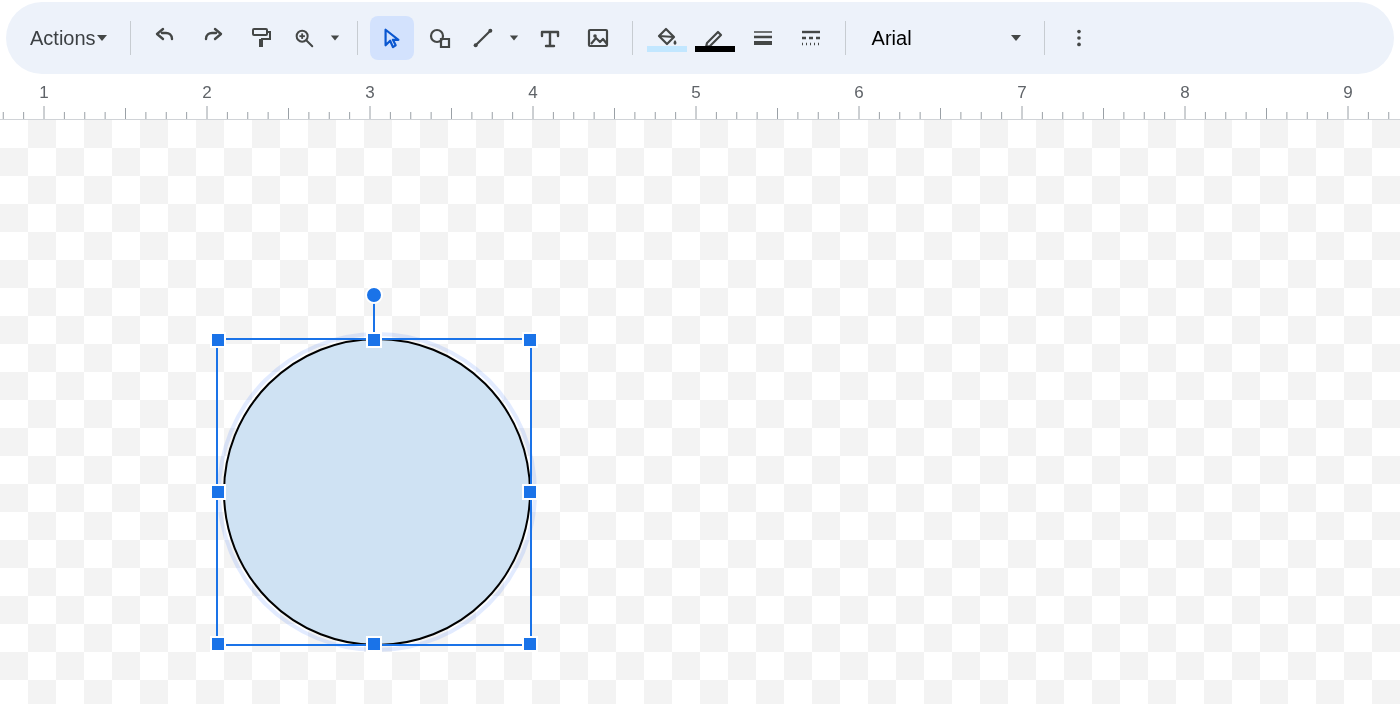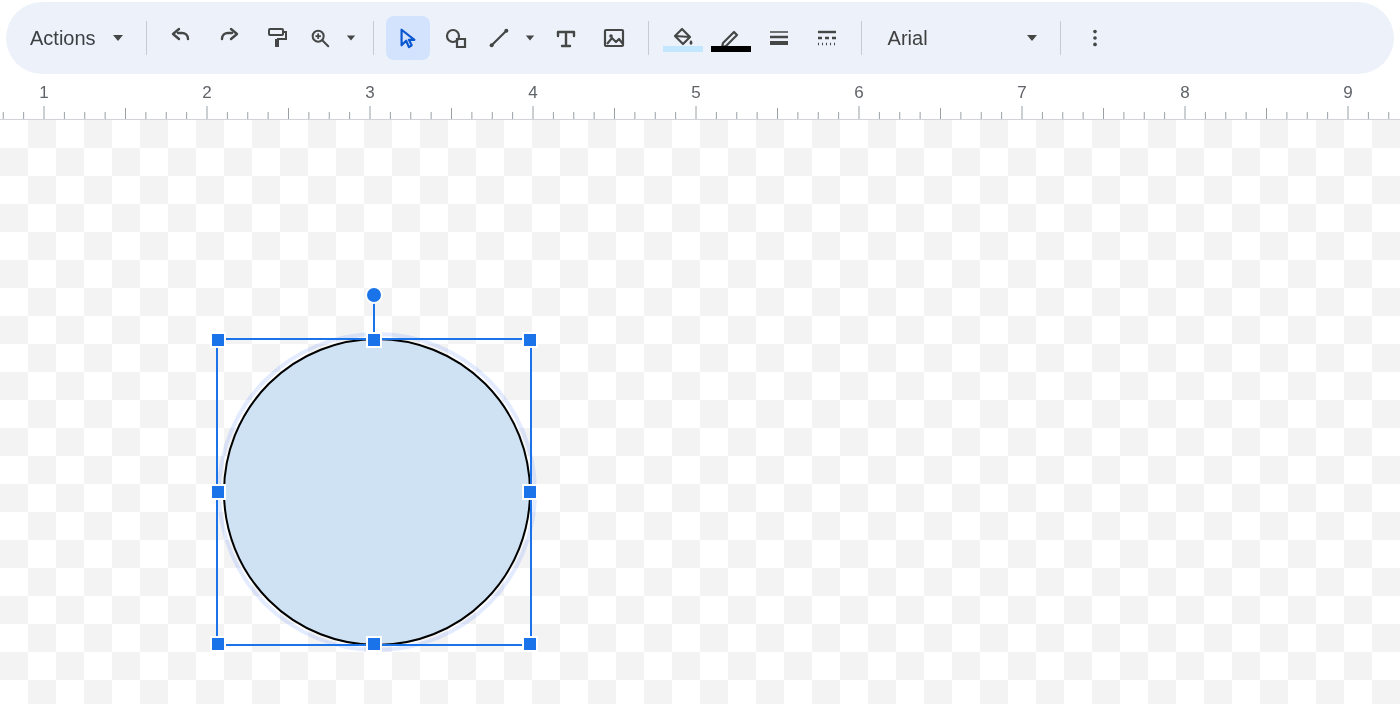--- a/index.html
+++ b/index.html
@@ -21,21 +21,21 @@
     background: #edf2fa;
     border-radius: 36px;
     display: flex;
     align-items: center;
     padding: 0 14px;
     box-sizing: border-box;
   }
   .actions-btn {
     display: flex;
     align-items: center;
-    gap: 16px;
+    gap: 0;
     font-size: 20px;
     color: #3c4043;
     padding: 6px 10px;
     border-radius: 6px;
     cursor: pointer;
   }
   .tb-sep {
     width: 1px;
     height: 34px;
     background: #c7ccd1;
@@ -66,21 +66,21 @@
     width: 20px; height: 44px; cursor:pointer; color:#444746;
   }
   .font-picker {
     display: flex;
     align-items: center;
     justify-content: space-between;
     width: 150px;
     height: 40px;
     padding: 0 10px 0 14px;
     font-size: 20px;
-    color: #404040;
+    color: #000000;
     cursor: pointer;
     border-radius: 6px;
   }
 
   
   .fill-underline, .line-underline {
     position: absolute;
     width: 40px;
     height: 6px;
     bottom: 8px;

